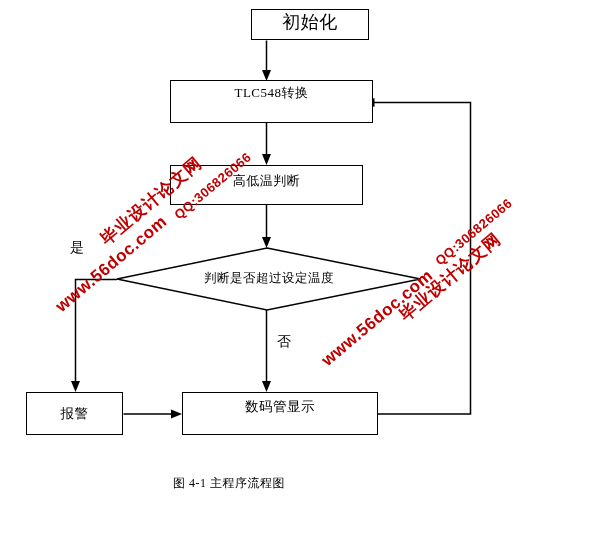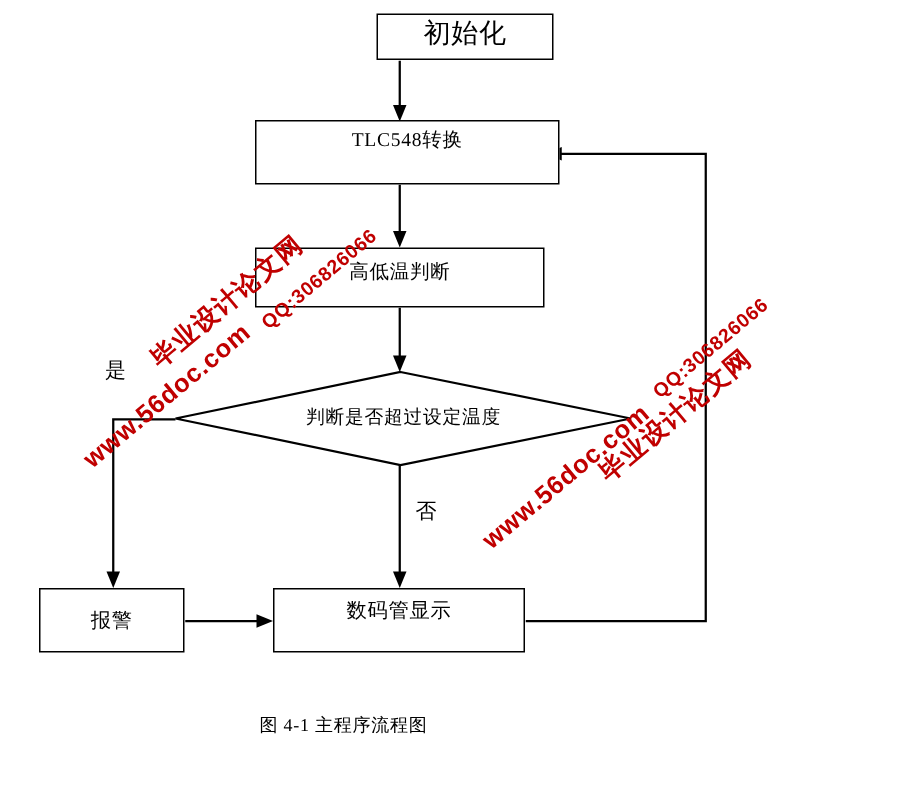--- a/index.html
+++ b/index.html
@@ -10,21 +10,21 @@
   .wires{position:absolute;left:0;top:0;z-index:1;}
   .node{
     position:absolute;box-sizing:border-box;border:1.5px solid #000;background:#fff;
     display:flex;align-items:center;justify-content:center;
     font-size:13.5px;line-height:1;z-index:2;letter-spacing:0.5px;
   }
   .n-init   {left:207px;top:9px;  width:118px;height:31px;padding-bottom:6px;font-size:18px;margin-left:44px;}
   .n-adc    {left:170px;top:80px; width:203px;height:43px;padding-bottom:18px;font-size:13px;}
   .n-judge  {left:170px;top:165px;width:193px;height:40px;padding-bottom:10px;font-size:13px;}
   .n-alarm  {left:26px; top:392px;width:97px; height:43px;}
-  .n-display{left:182px;top:392px;width:168px;height:43px;padding-bottom:14px;}
+  .n-display{left:182px;top:392px;width:196px;height:43px;padding-bottom:14px;}
   .decision-label{
     position:absolute;left:117px;top:248px;width:304px;height:62px;z-index:2;
     display:flex;align-items:center;justify-content:center;
     font-size:12.5px;line-height:1;padding-bottom:2px;box-sizing:border-box;letter-spacing:0.5px;
   }
   .edge-label{position:absolute;z-index:2;font-size:14px;line-height:1;}
   .el-yes{left:70px;top:241px;}
   .el-no {left:277px;top:335px;}
   .caption{
     position:absolute;left:173px;top:476px;z-index:2;

